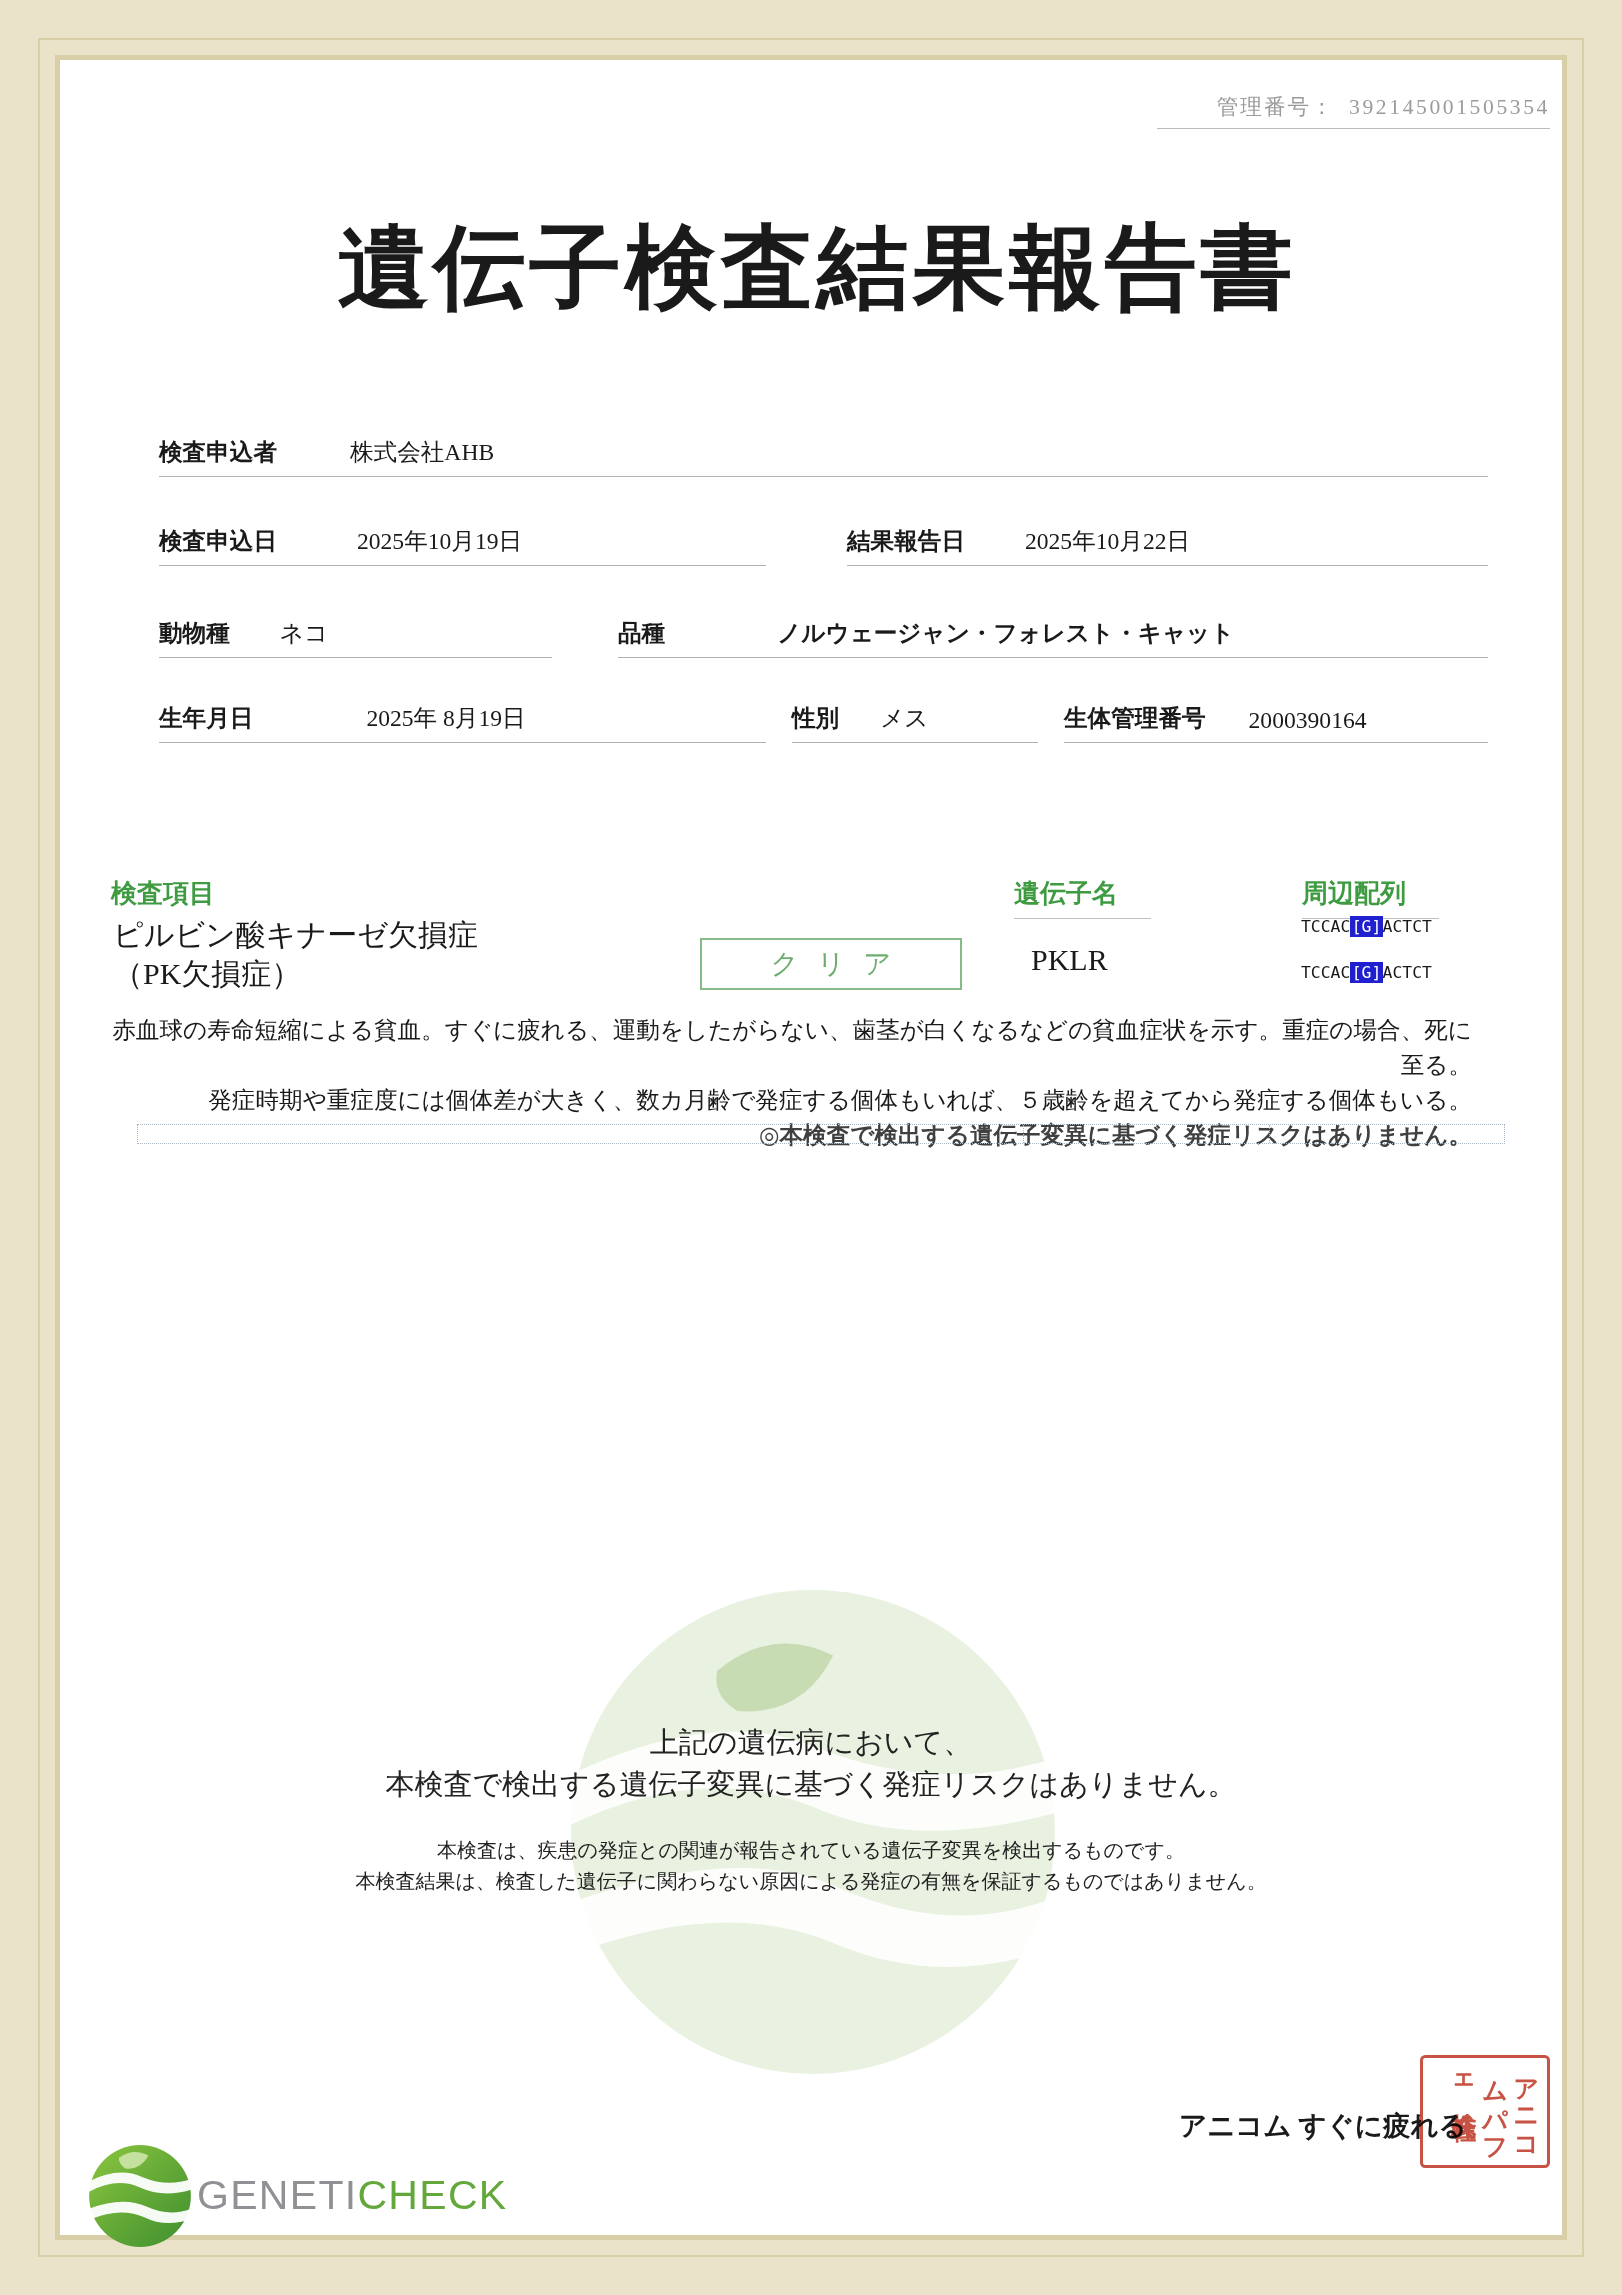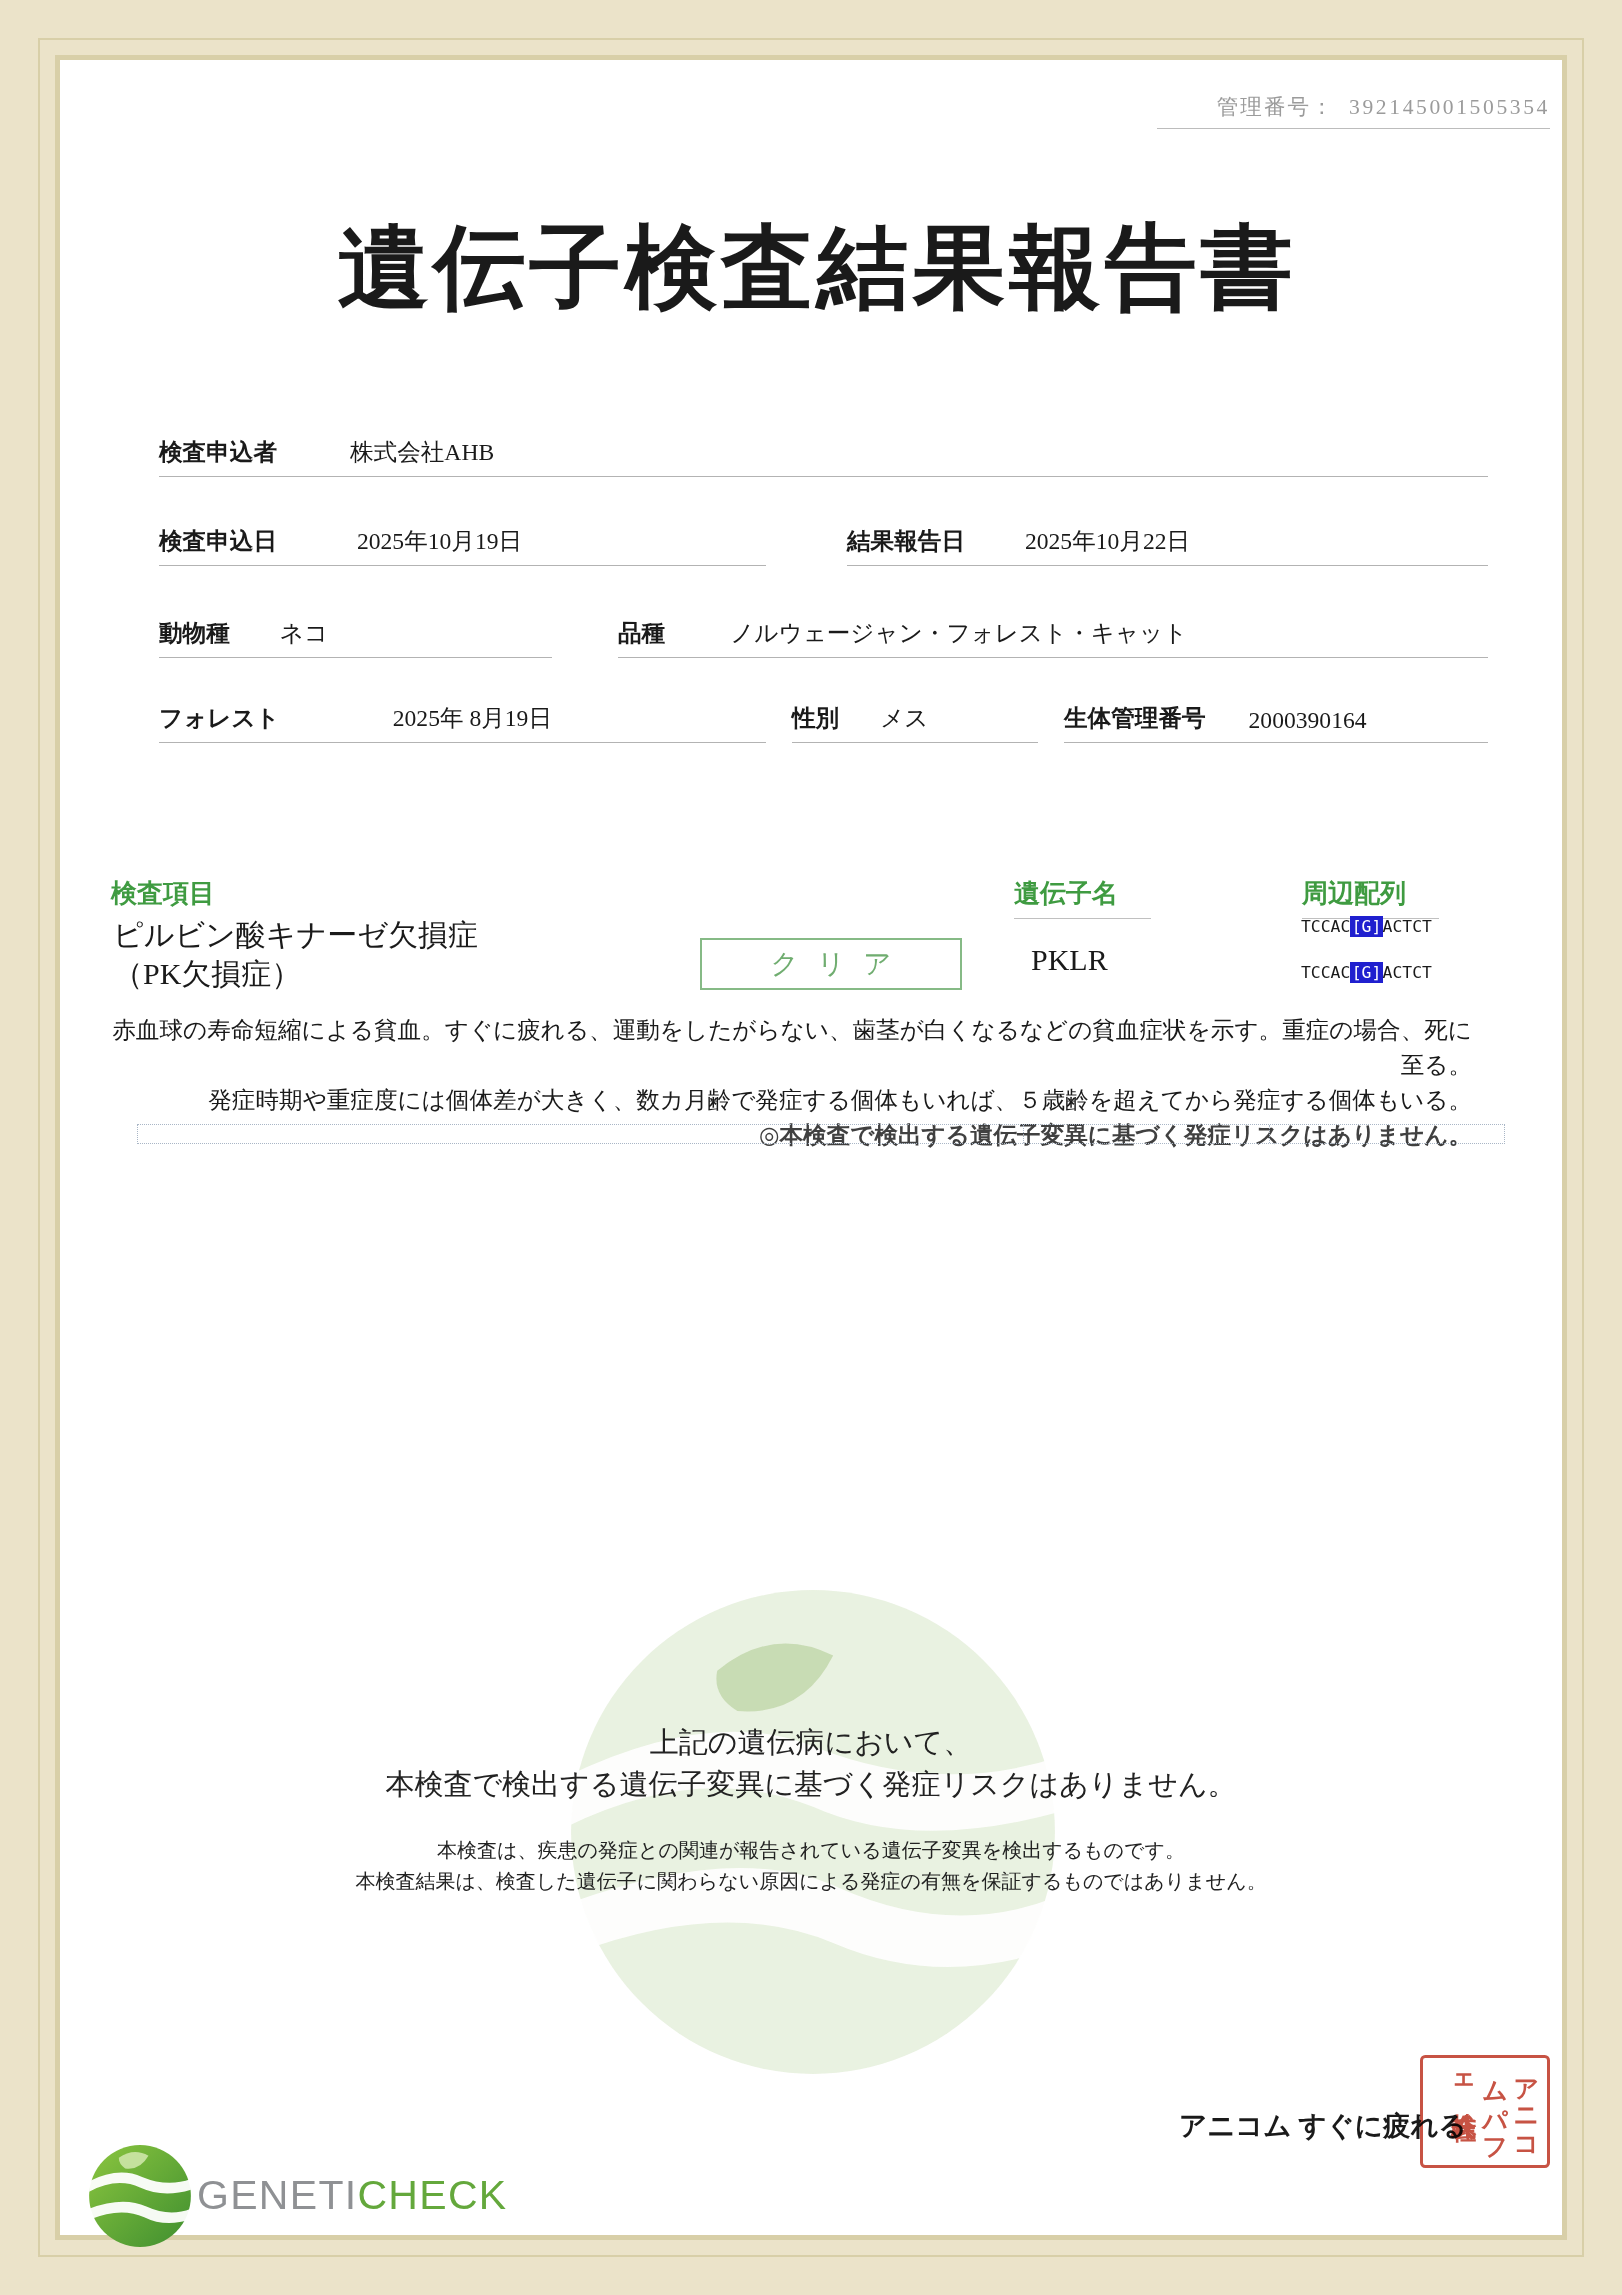--- a/index.html
+++ b/index.html
@@ -38,21 +38,21 @@
   .row1 .val{margin-left:73px;}
 
   .row2a{top:514px;left:159px;width:607px;height:43px;}
   .row2a .val{margin-left:80px;}
   .row2b{top:514px;left:847px;width:641px;height:43px;}
   .row2b .val{margin-left:60px;}
 
   .row3a{top:606px;left:159px;width:393px;height:43px;}
   .row3a .val{margin-left:50px;}
   .row3b{top:606px;left:618px;width:870px;height:43px;}
-  .row3b .val{margin-left:65px;}
+  .row3b .val{margin-left:112px;font-weight:bold;}
 
   .row4a{top:691px;left:159px;width:607px;height:43px;}
   .row4a .val{margin-left:113px;}
   .row4b{top:691px;left:792px;width:246px;height:43px;}
   .row4b .val{margin-left:41px;margin-top:11px;}
   .row4c{top:691px;left:1064px;width:424px;height:43px;}
   .row4c .val{margin-left:43px;}
 
   
   .sec-hdr{font-size:26px;font-weight:bold;color:#3f9b41;z-index:2;}
@@ -146,21 +146,21 @@
 <div class="abs frow row3a">
   <span class="lbl">動物種</span>
   <span class="val">ネコ</span>
 </div>
 <div class="abs frow row3b">
   <span class="lbl">品種</span>
   <span class="val">ノルウェージャン・フォレスト・キャット</span>
 </div>
 
 <div class="abs frow row4a">
-  <span class="lbl">フォレスト</span>
+  <span class="lbl">生年月日</span>
   <span class="val">2025年 8月19日</span>
 </div>
 <div class="abs frow row4b">
   <span class="lbl">性別</span>
   <span class="val">メス</span>
 </div>
 <div class="abs frow row4c">
   <span class="lbl">生体管理番号</span>
   <span class="val">2000390164</span>
 </div>

